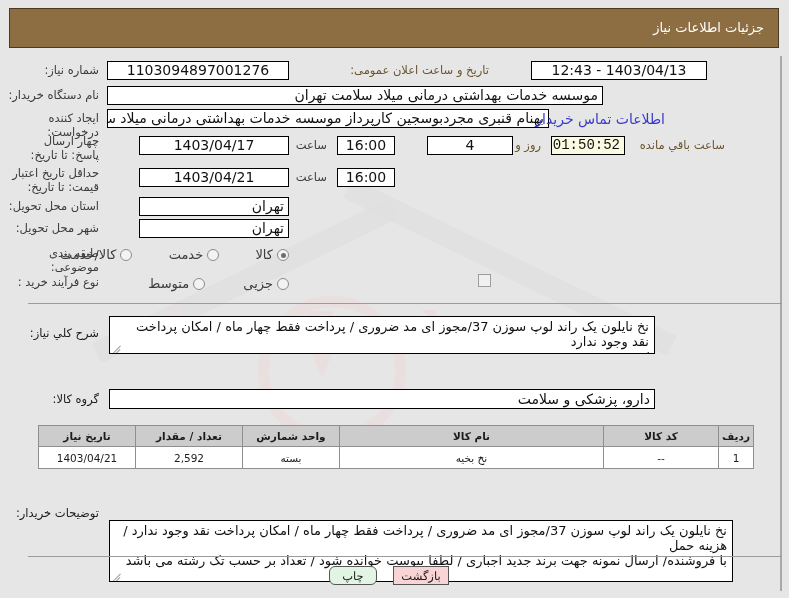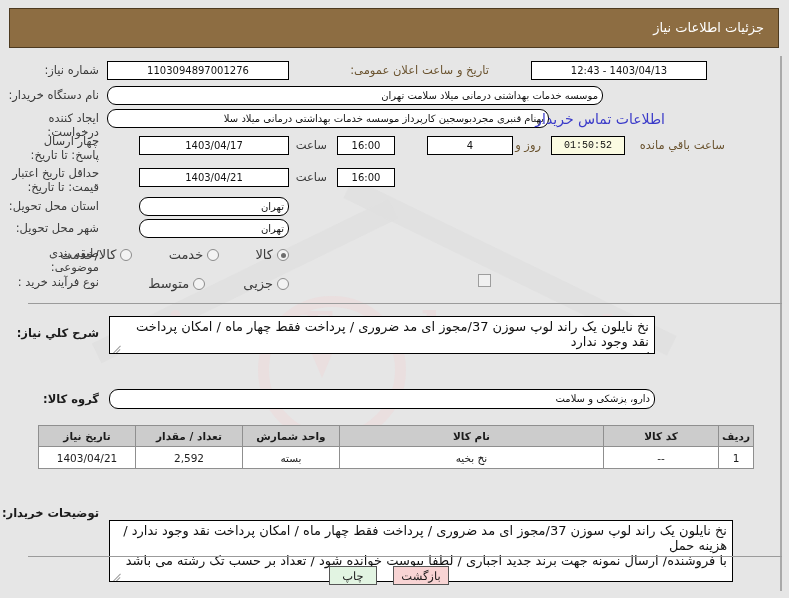--- a/index.html
+++ b/index.html
@@ -98,35 +98,35 @@
   
   .abs { position: absolute; z-index: 2; }
   .lbl {
     font-size: 11.5px;
     color: #3c3c3c;
     line-height: 14px;
     text-align: right;
     white-space: pre-line;
   }
   .lbl-brown { color: #6b5430; }
-  .lbl-bold { font-weight: bold; color: #1b1b1b; }
+  .lbl-bold { font-weight: normal; color: #1b1b1b; }
   .fld {
     box-sizing: border-box;
     border: 1px solid #000000;
     background: #ffffff;
-    font-size: 10px;
+    font-size: 14px;
     color: #111111;
     line-height: 17px;
     height: 19px;
     padding: 0 4px;
     text-align: center;
     overflow: hidden;
     white-space: nowrap;
   }
-  .fld.right { text-align: right; border-radius: 9px; }
+  .fld.right { text-align: right; }
   .fld.yellow { background: #fbfbe2; font-family: Liberation Mono, monospace; }
   .ta {
     box-sizing: border-box;
     border: 1px solid #000000;
     background: #ffffff;
     font-size: 13px;
     color: #111111;
     line-height: 15px;
     padding: 2px 5px 0 5px;
     text-align: right;
@@ -219,21 +219,21 @@
     border: 1px solid #555555;
     font-size: 11.5px;
     height: 19px;
     line-height: 17px;
     text-align: center;
     cursor: pointer;
     z-index: 3;
     color: #1b1b1b;
   }
   .btn-back  { background: #f8d4d4; }
-  .btn-print { background: #e2f4e2; }
+  .btn-print { background: #e2f4e2; border-radius: 6px; }
 </style>
 </head>
 <body>
 
 <div id="page">
 
   <div class="watermark">
     <div class="wm-grey1"></div>
     <div class="wm-grey2"></div>
     <div class="wm-txt">iranTender.net</div>

